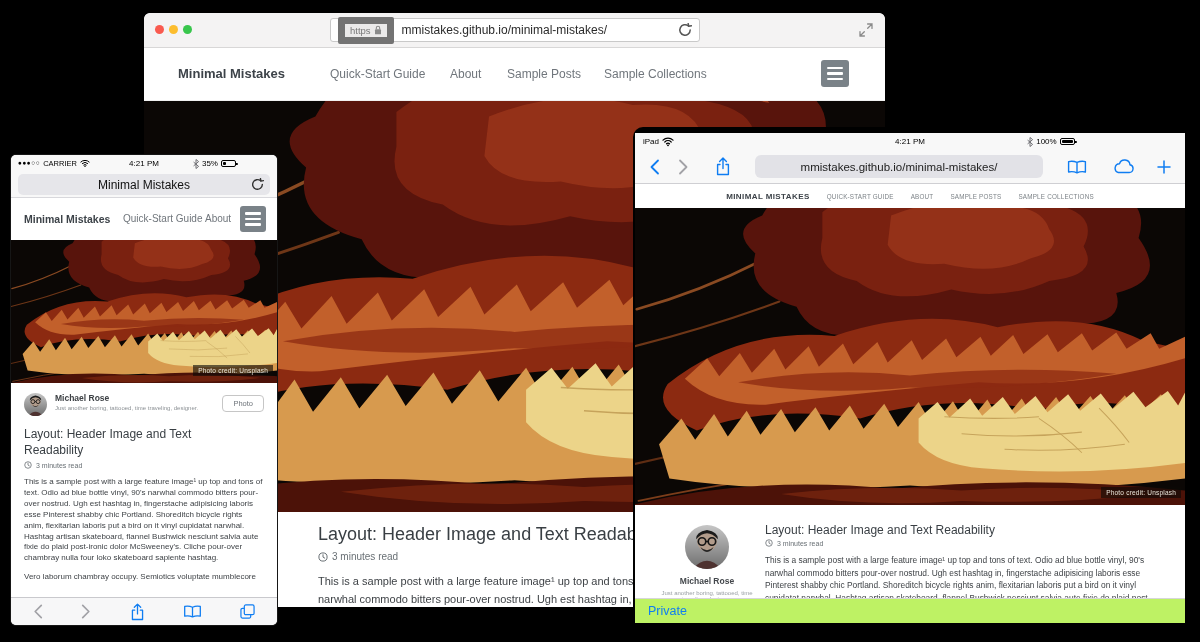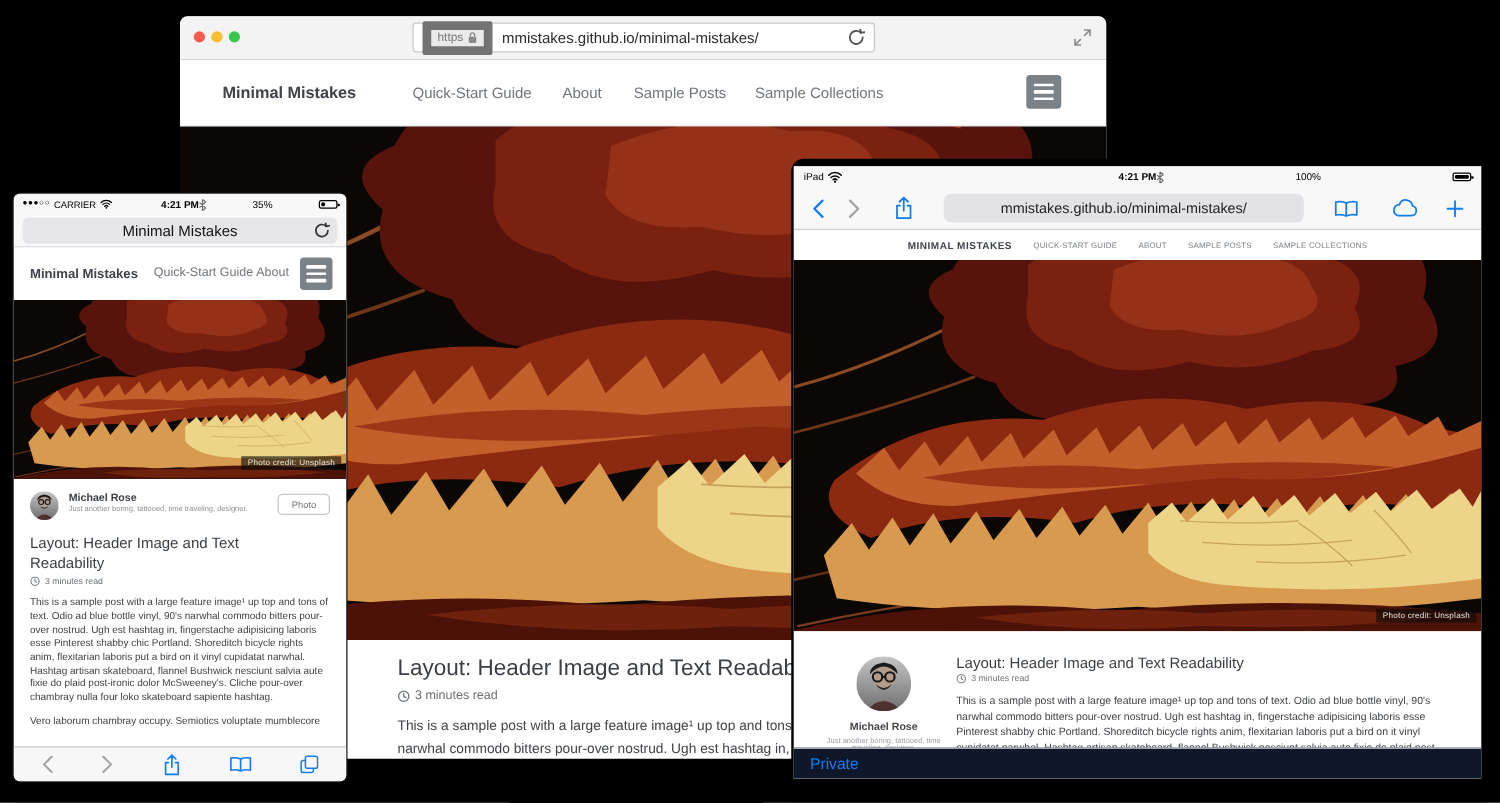--- a/index.html
+++ b/index.html
@@ -36,24 +36,24 @@
   .d-meta{font-size:10px;}
   .para{color:#3f4347;}
   .d-para{font-size:11px;line-height:1.62;margin-top:11px;}
 
   
   .iphone{position:absolute;left:11px;top:155px;width:266px;height:470px;background:#fff;border-radius:5px;
           z-index:3;overflow:hidden;box-shadow:0 0 0 1px #161616;}
   .p-status{height:17px;background:#f8f8f8;display:grid;grid-template-columns:1fr auto 1fr;align-items:center;
             padding:0 7px;font-size:8px;color:#000;}
   .sgroup{display:flex;align-items:center;gap:3px;}
-  .sgroup.right{justify-content:space-between;}
+  .sgroup.right{justify-content:center;}
   .dots{font-size:6.5px;letter-spacing:.5px;line-height:1;}
   .carrier{font-weight:normal;font-size:7.5px;}
-  .time{font-weight:bold;font-size:8px;}
+  .time{font-weight:normal;font-size:8px;}
   .batt{position:relative;width:15px;height:7px;border:1px solid #000;border-radius:2px;box-sizing:border-box;}
   .batt::after{content:"";position:absolute;right:-3px;top:1.5px;width:1.6px;height:2.6px;background:#000;border-radius:0 1px 1px 0;}
   .batt b{position:absolute;left:1px;top:1px;bottom:1px;background:#000;border-radius:1px;}
   .p-urlrow{height:26px;background:#f8f8f8;border-bottom:1px solid #d8d8dc;padding:2px 7px;box-sizing:border-box;}
   .p-field{height:21px;background:#e6e6ea;border-radius:5px;display:flex;align-items:center;justify-content:center;
            position:relative;font-size:12px;color:#111;}
   .p-refresh{position:absolute;right:6px;top:4px;color:#333;}
   .p-nav{position:relative;height:42px;background:#fff;}
   .p-brand{position:absolute;left:13px;line-height:42px;font-weight:bold;font-size:10.5px;color:#3d4349;}
   .p-link{position:absolute;line-height:42px;font-size:10px;color:#70767c;}
@@ -97,21 +97,21 @@
   .t-hero{position:relative;height:297px;overflow:hidden;background:#0b0705;}
   .t-content{position:relative;height:94px;background:#fff;overflow:hidden;}
   .t-authorcol{position:absolute;left:24px;top:20px;width:96px;text-align:center;}
   .t-avatar{width:44px;height:44px;margin:0 auto;}
   .t-name{font-size:8.5px;font-weight:bold;color:#44484c;margin-top:7px;}
   .t-bio{font-size:6px;color:#9aa0a5;margin-top:4px;}
   .t-post{position:absolute;left:130px;right:26px;top:18px;}
   .t-title{font-size:12px;}
   .t-meta{font-size:7px;margin-top:2px;}
   .t-body{font-size:8.4px;line-height:1.5;margin-top:7px;}
-  .t-private{position:absolute;left:0;right:0;bottom:0;height:25px;background:#0f172a;border-top:1px solid #d6d6d9;
+  .t-private{position:absolute;left:0;right:0;bottom:0;height:25px;background:#bef264;border-top:1px solid #d6d6d9;
              display:flex;align-items:center;padding:0 13px;font-size:12.5px;color:#0f7df2;box-sizing:border-box;}
 </style>
 </head>
 <body>
 
 <svg width="0" height="0" style="position:absolute" aria-hidden="true">
   <defs>
     <linearGradient id="avg" x1="0" y1="0" x2="0" y2="1">
       <stop offset="0" stop-color="#c6c6c6"></stop>
         <stop offset="1" stop-color="#6e6e6e"></stop>

